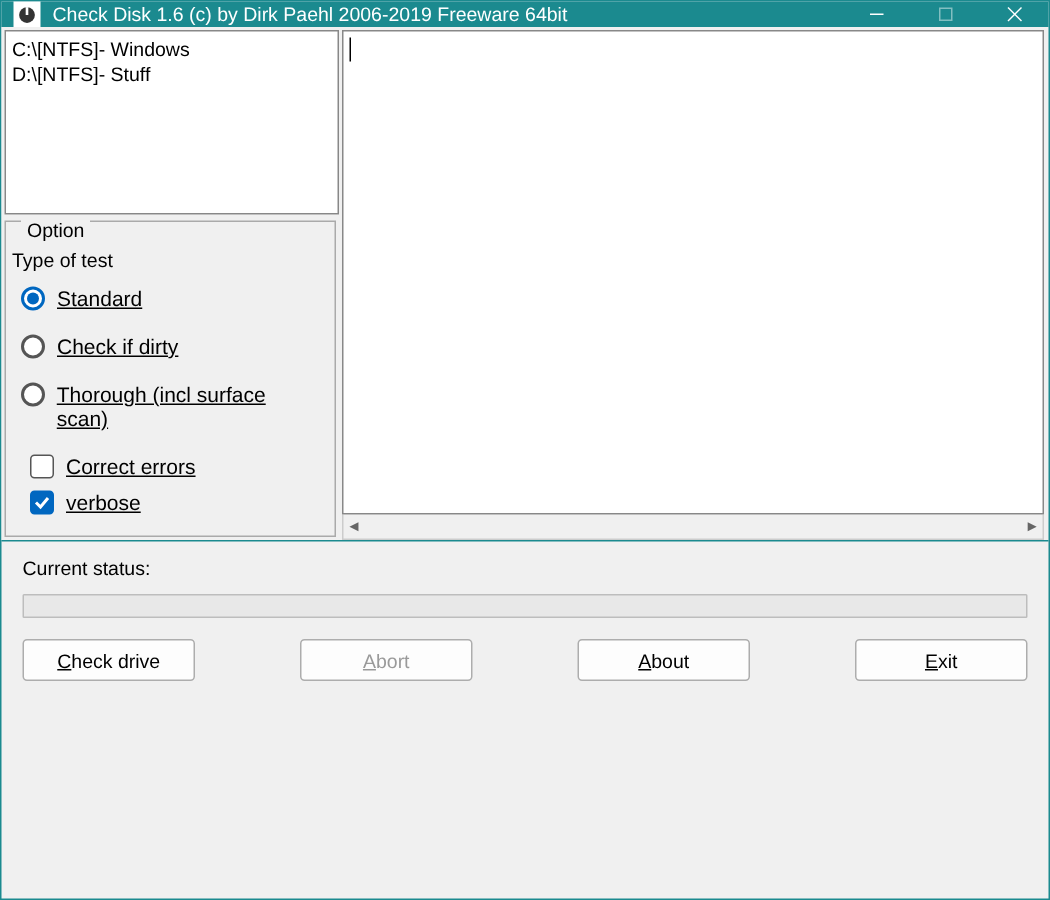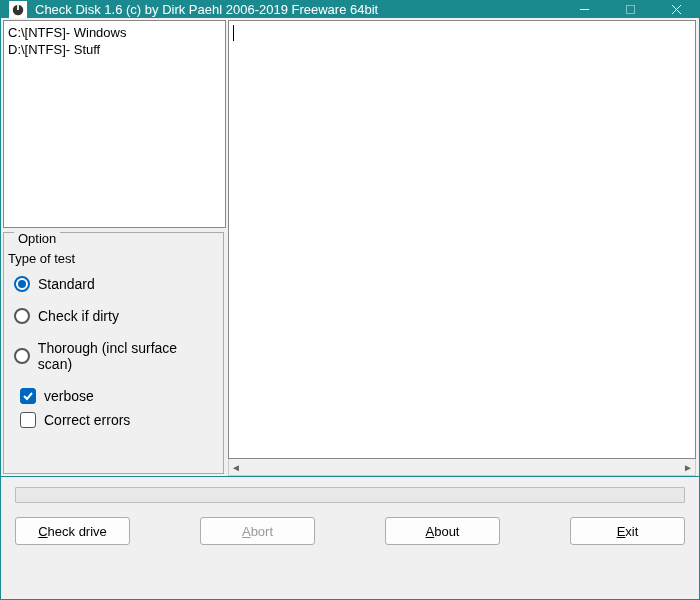--- a/index.html
+++ b/index.html
@@ -40,21 +40,21 @@
   .winbtn {
     width: 46px; height: 100%;
     display: flex; align-items: center; justify-content: center;
     color: #fff;
   }
   .winbtn.disabled { opacity: 0.45; }
   .winbtn svg { width: 11px; height: 11px; stroke: #fff; stroke-width: 1; fill: none; }
 
   .body-row {
     display: flex;
-    height: 459px;
+    height: 343px;
     border-bottom: 1px solid #1b8a8f;
   }
   .left-col {
     width: 225px;
     display: flex;
     flex-direction: column;
     background: #f0f0f0;
   }
   .drive-list {
     height: 208px;
@@ -82,23 +82,23 @@
     background: #f0f0f0;
     padding: 0 4px;
     font-size: 13px;
   }
   .group-label {
     font-size: 13px;
     margin: 6px 0 6px -6px;
   }
   .radio-row, .check-row {
     display: flex;
-    align-items: center;
     margin: 10px 0 16px 0;
     font-size: 14px;
+    text-decoration: underline;
   }
   .check-row { margin: 8px 0 8px 6px; }
   .radio {
     width: 16px; height: 16px;
     border: 2px solid #555;
     border-radius: 50%;
     margin-right: 8px;
     display: flex; align-items: center; justify-content: center;
     background: #fff;
   }
@@ -228,47 +228,48 @@
         <div class="radio-row">
           <span class="radio"></span>
           <span>Check if dirty</span>
         </div>
         <div class="radio-row">
           <span class="radio"></span>
           <span>Thorough (incl surface scan)</span>
         </div>
 
         <div class="check-row">
+          <span class="checkbox"></span>
+          <span>Correct errors</span>
+        </div>
+        <div class="check-row">
           <span class="checkbox checked">
             <svg viewBox="0 0 12 12">
                 <polyline points="2,6 5,9 10,3"></polyline>
               </svg>
           </span>
           <span>verbose</span>
         </div>
-        <div class="check-row">
-          <span class="checkbox"></span>
-          <span>Correct errors</span>
-        </div>
       </div>
     </div>
 
     <div class="output-col">
       <div class="output">
         <div class="caret"></div>
       </div>
       <div class="hscroll">
         <span class="arrow">◄</span>
         <span class="arrow">►</span>
       </div>
     </div>
 
   </div>
 
   <div class="status-area">
+    <div class="status-label">Current status:</div>
     <div class="progress"></div>
     <div class="btn-row">
       <div class="btn">
         <span></span>
           <span class="mn">C</span>
           <span>heck drive</span>
       </div>
       <div class="btn disabled">
         <span></span>
           <span class="mn">A</span>

